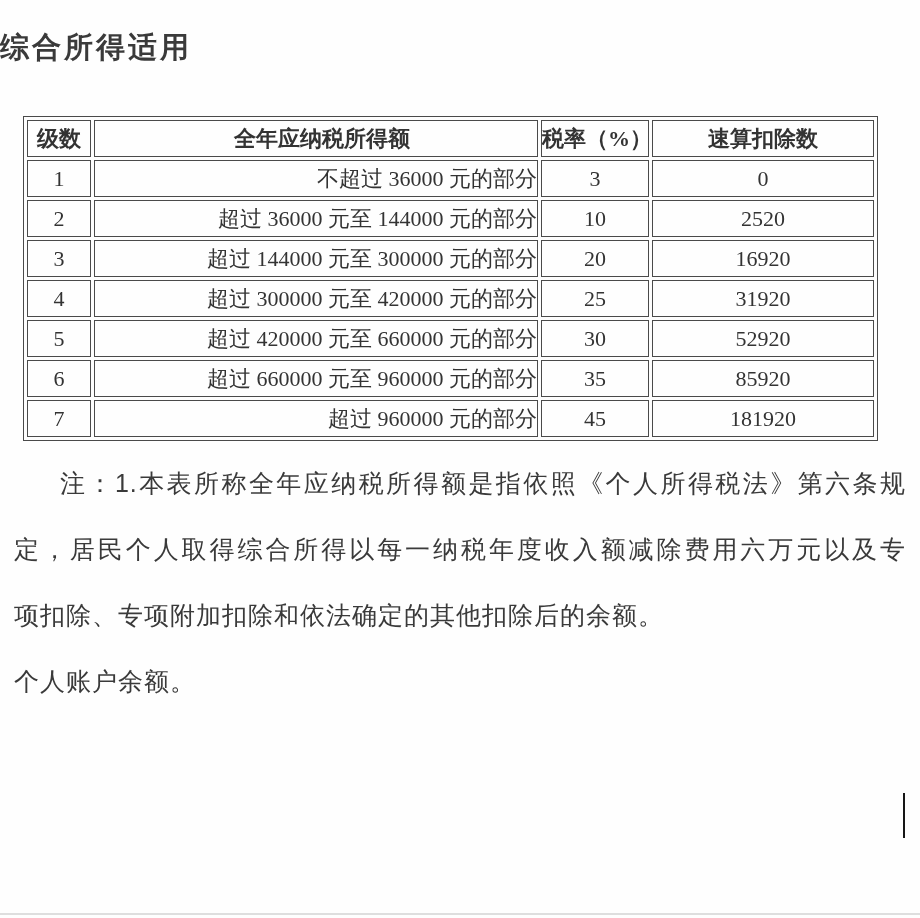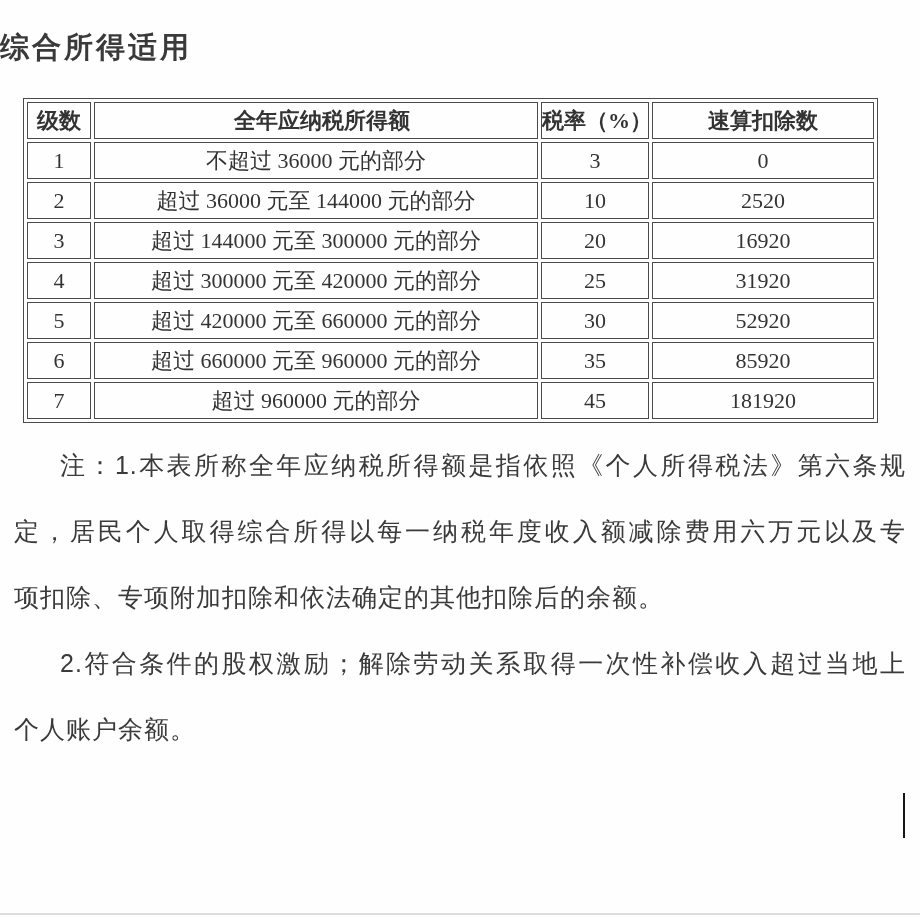--- a/index.html
+++ b/index.html
@@ -8,32 +8,32 @@
   }
   .page{
     position:relative;width:920px;height:918px;background:#fefefe;
     font-family:"Liberation Serif","DejaVu Serif",serif;color:#2f2f2f;
   }
   .title{
     padding-top:28px;text-align:left;
     font-size:29px;font-weight:bold;letter-spacing:3px;color:#3a3a3a;
   }
   table.tax-table{
-    margin:30px 0 0 23px;width:854px;table-layout:fixed;
+    margin:48px 0 0 23px;width:854px;table-layout:fixed;
     border-collapse:separate;border-spacing:3px;
     border:1px solid #4a4a4a;background:#fdfdfd;
   }
   .tax-table th,.tax-table td{
     border:1px solid #4a4a4a;height:35px;line-height:35px;
     font-size:22px;padding:0;overflow:hidden;white-space:nowrap;
     background:#fefefe;color:#333;
   }
   .tax-table th{font-weight:bold;text-align:center;}
   .c-level{width:62px;text-align:center;}
-  .c-income{width:430px;text-align:center;padding-left:6px;}
+  .c-income{width:430px;text-align:right;padding-left:6px;}
   th.c-income{text-align:center;padding-left:12px;}
   .c-rate{width:106px;text-align:center;}
   .c-deduction{width:220px;text-align:center;}
   .notes{
     margin-top:9px;padding:0 14px;
     font-family:"Liberation Sans","DejaVu Sans",sans-serif;
     font-size:25px;color:#3a3a3a;
   }
   .note-line{
     height:66px;line-height:66px;text-align:left;
@@ -109,20 +109,19 @@
           <td class="c-rate">45</td>
           <td class="c-deduction">181920</td>
         </tr>
       </tbody>
   </table>
 
   <div class="notes" id="notes">
       <div class="note-line indent fill">注：1.本表所称全年应纳税所得额是指依照《个人所得税法》第六条规</div>
       <div class="note-line fill">定，居民个人取得综合所得以每一纳税年度收入额减除费用六万元以及专</div>
       <div class="note-line">项扣除、专项附加扣除和依法确定的其他扣除后的余额。</div>
-      <div class="note-line indent fill">2.符合条件的股权激励；解除劳动关系取得一次性补偿收入超过当地上</div>
       <div class="note-line">个人账户余额。</div>
     </div>
 
   <div class="text-cursor"></div>
   <div class="bottom-divider"></div>
 
 </div>
 
 </body></html>

